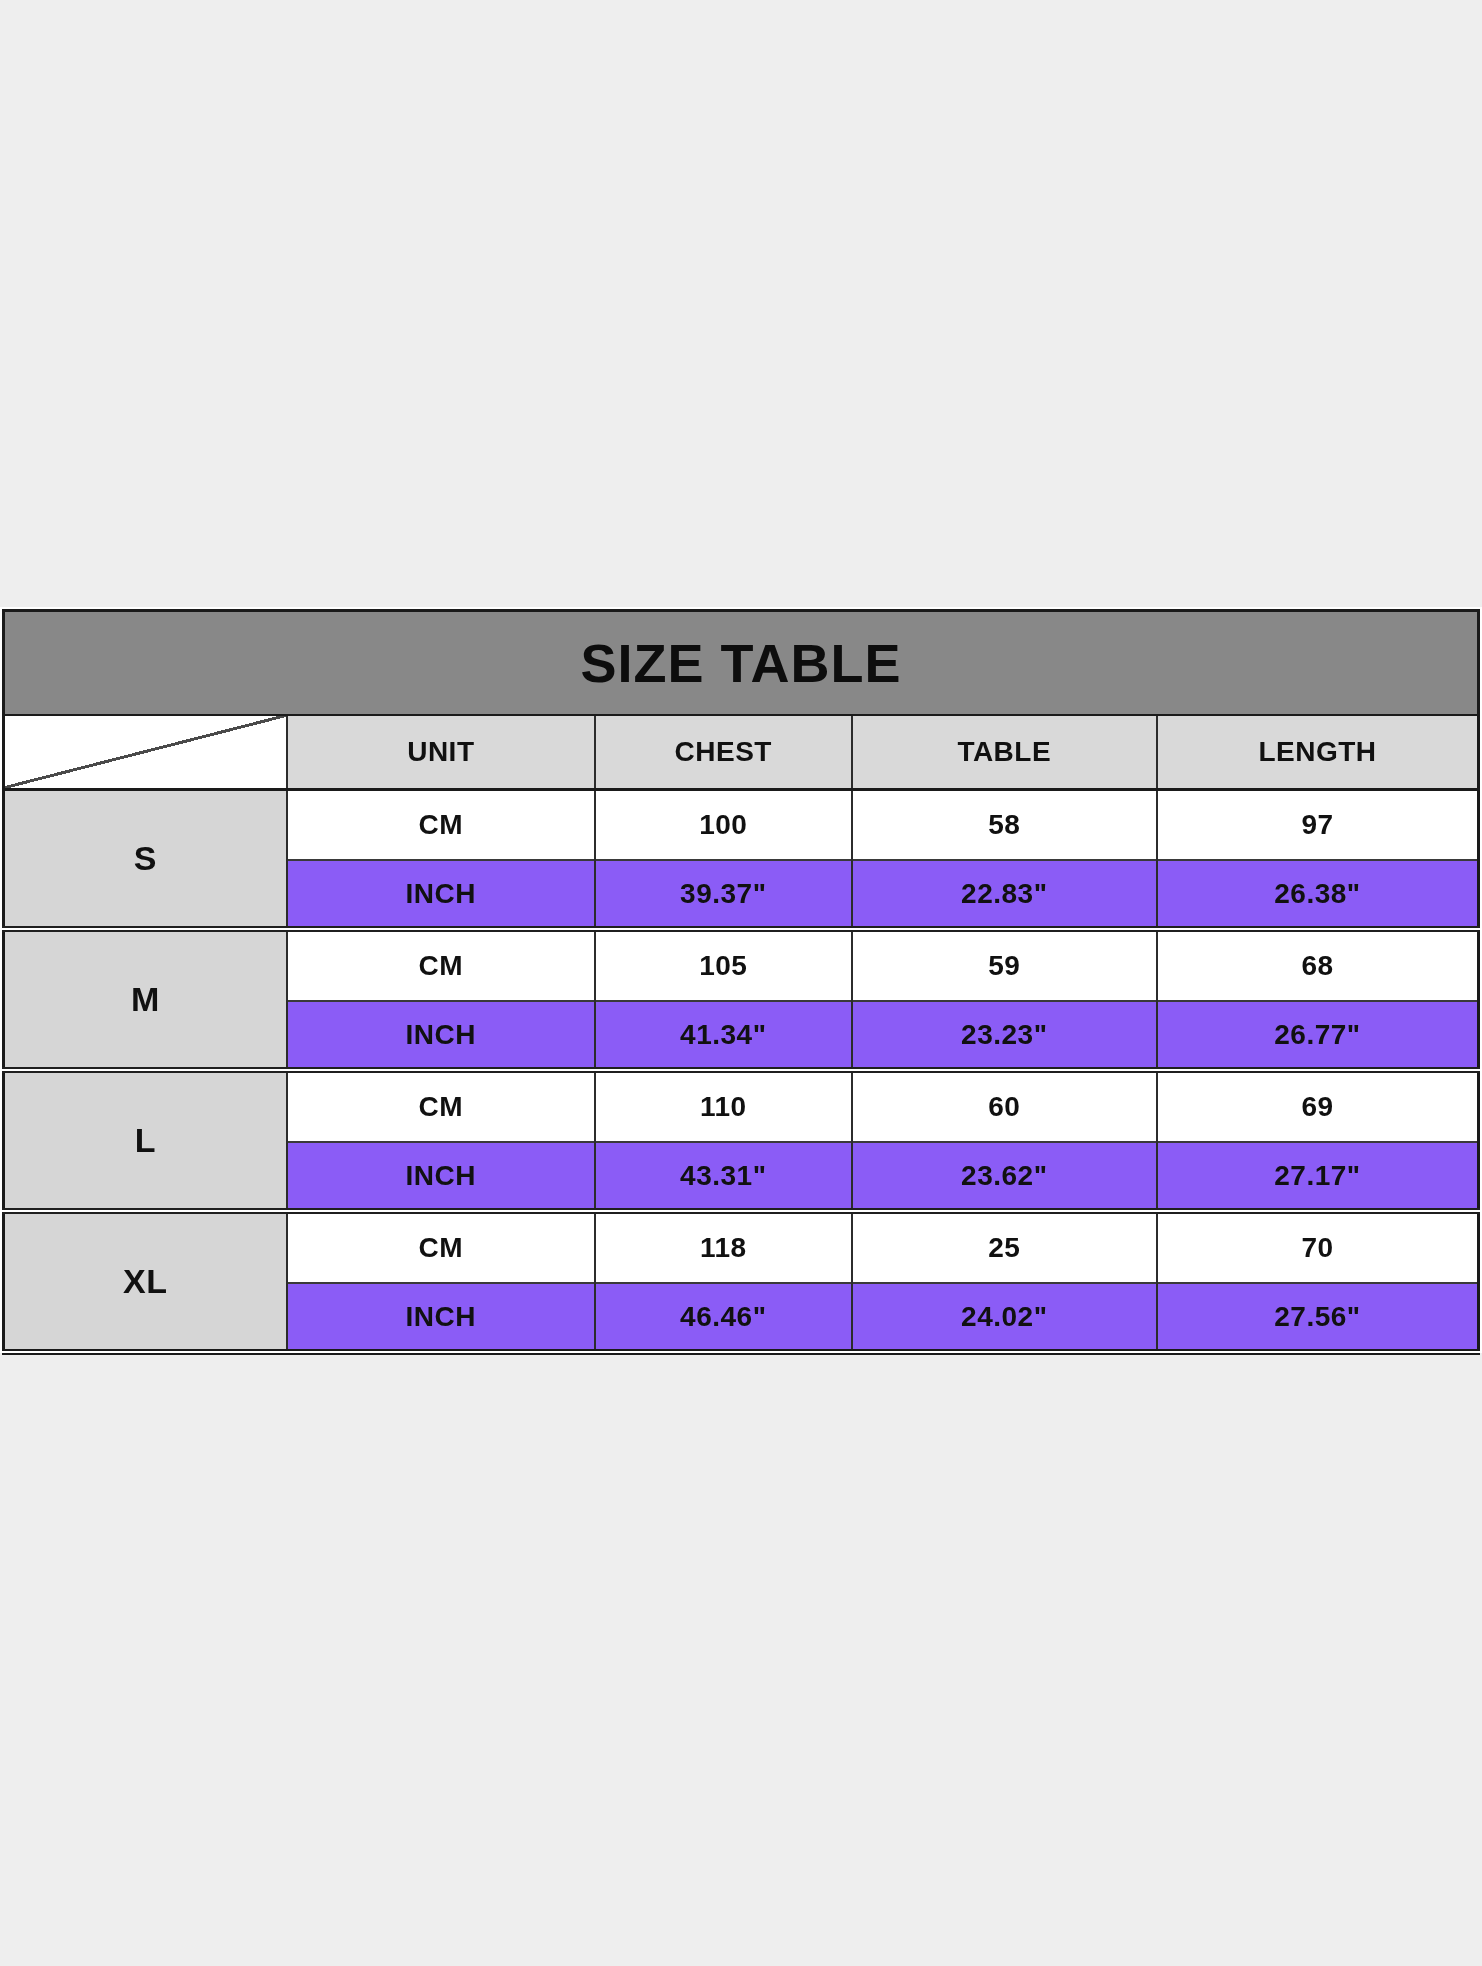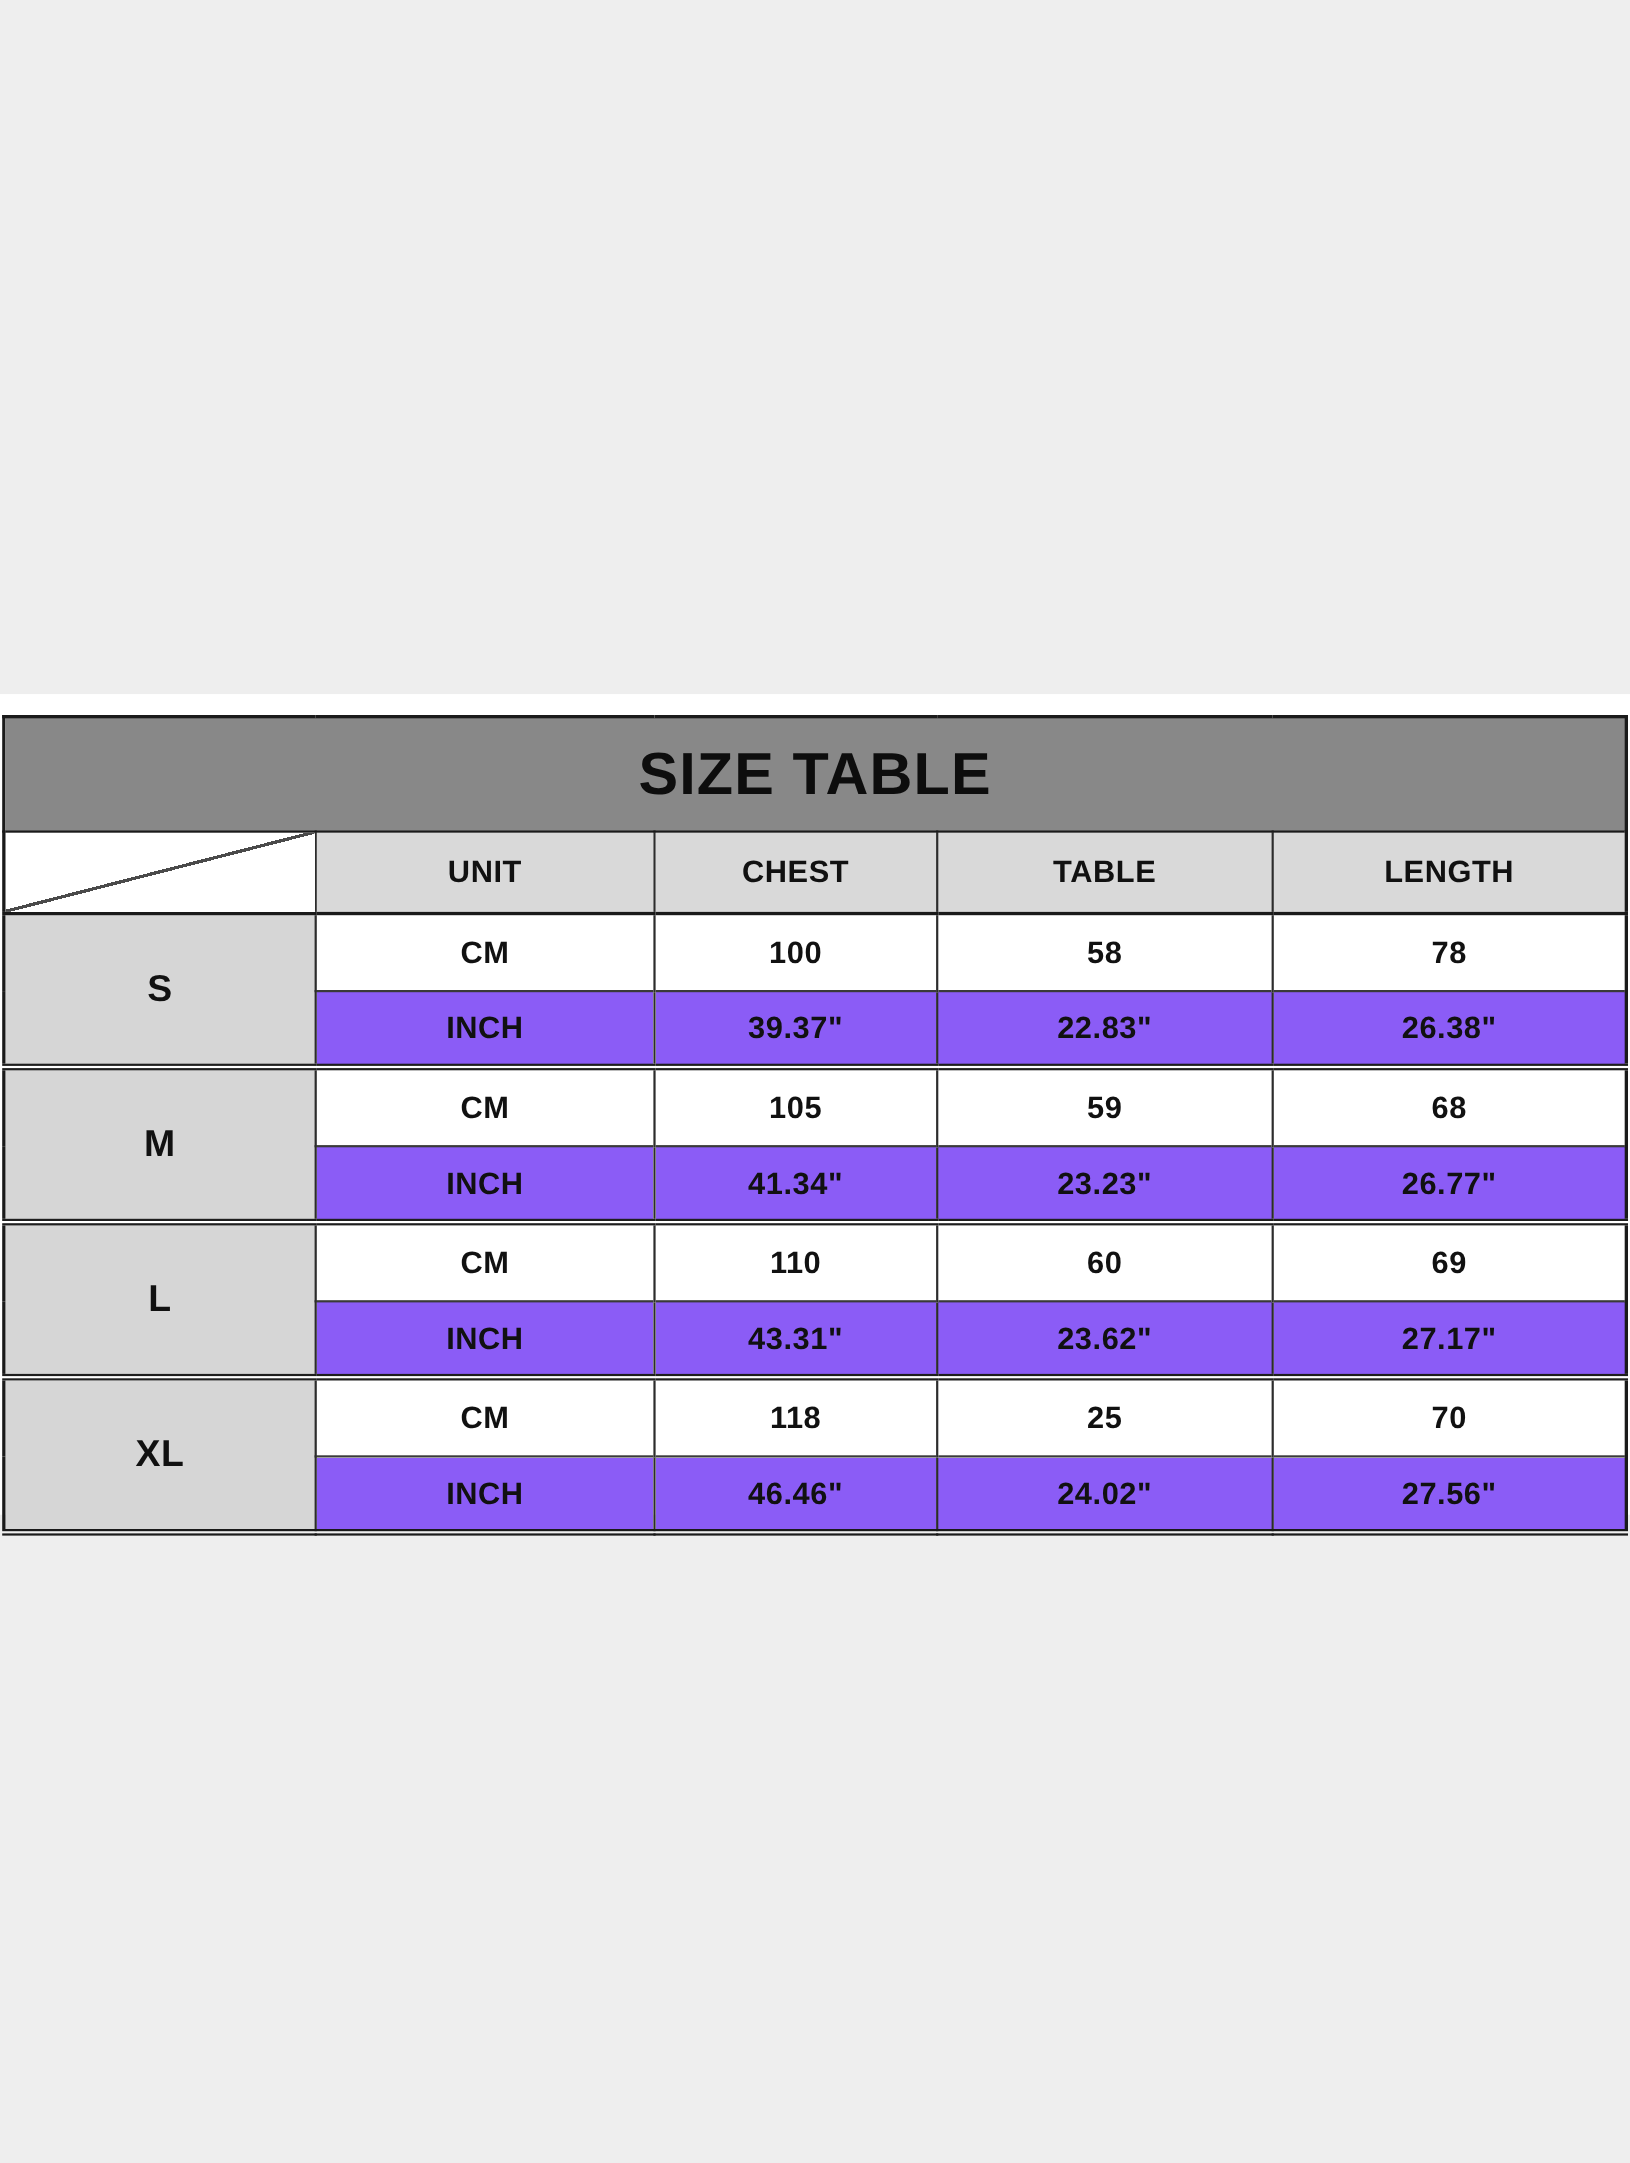--- a/index.html
+++ b/index.html
@@ -10,27 +10,27 @@
     width: 1482px;
     height: 1966px;
     position: relative;
     background: #eeeeee;
     font-family: "Liberation Sans", sans-serif;
     font-weight: bold;
     color: #111111;
   }
   .canvas {
     position: absolute;
-    top: 631px;
+    top: 607px;
     left: 0;
     width: 100%;
     height: 746px;
     background: #ffffff;
     box-sizing: border-box;
-    padding: 19px 2px 8px 2px;
+    padding: 2px 2px 8px 2px;
   }
   table.size-table {
     width: 100%;
     height: 100%;
     border-collapse: collapse;
     table-layout: fixed;
     border: 3px solid #1a1a1a;
     border-bottom: 6px double #1a1a1a;
   }
   td {
@@ -112,21 +112,21 @@
       <td>CHEST</td>
       <td>TABLE</td>
       <td>LENGTH</td>
     </tr>
 
     <tr class="cm-row">
       <td class="label-cell" rowspan="2">S</td>
       <td>CM</td>
       <td>100</td>
       <td>58</td>
-      <td>78</td>
+      <td>97</td>
     </tr>
     <tr class="inch-row">
       <td>INCH</td>
       <td>39.37"</td>
       <td>22.83"</td>
       <td>26.38"</td>
     </tr>
 
     <tr class="cm-row group-sep">
       <td class="label-cell" rowspan="2">M</td>

